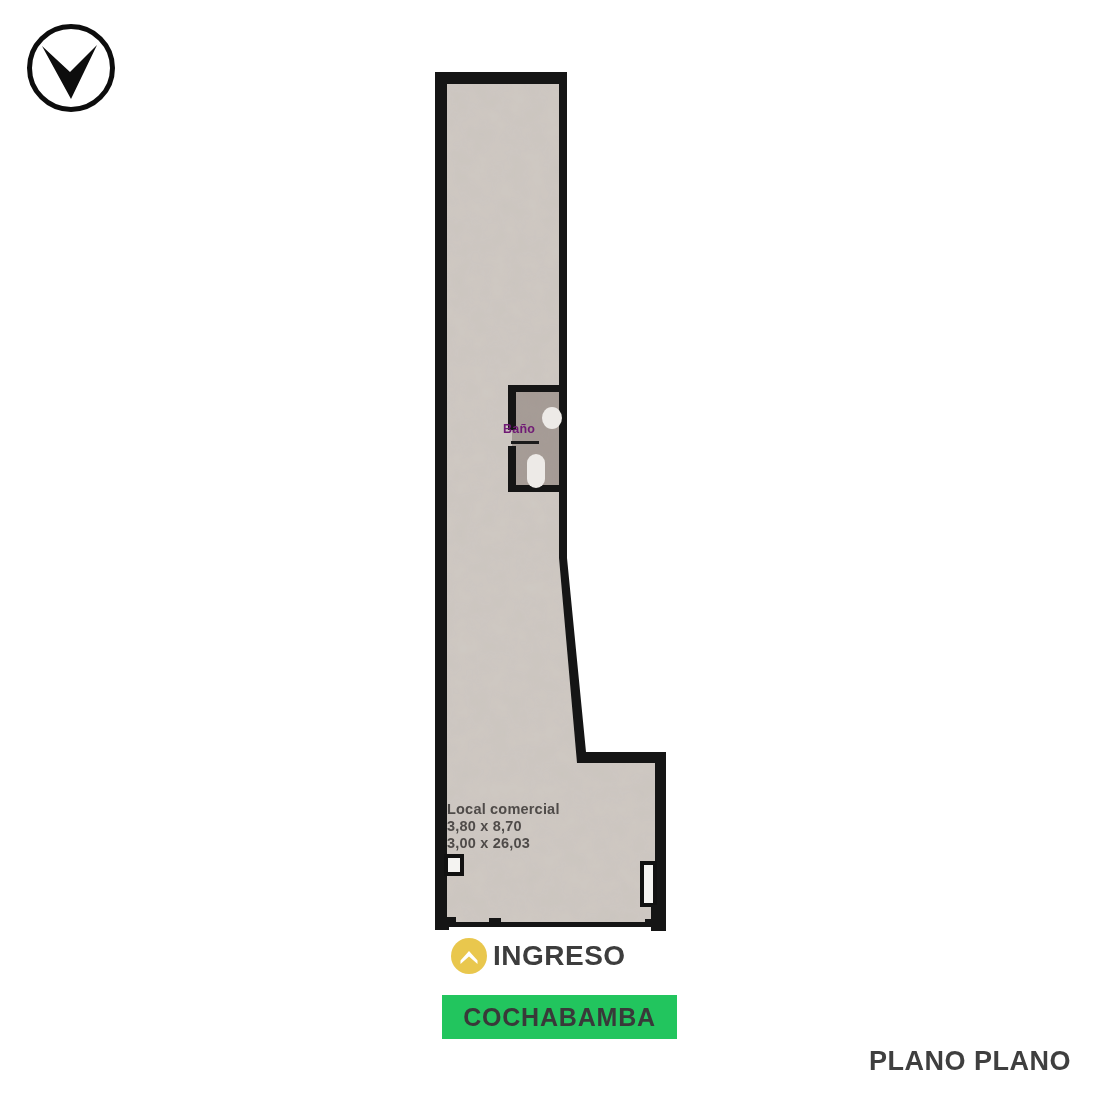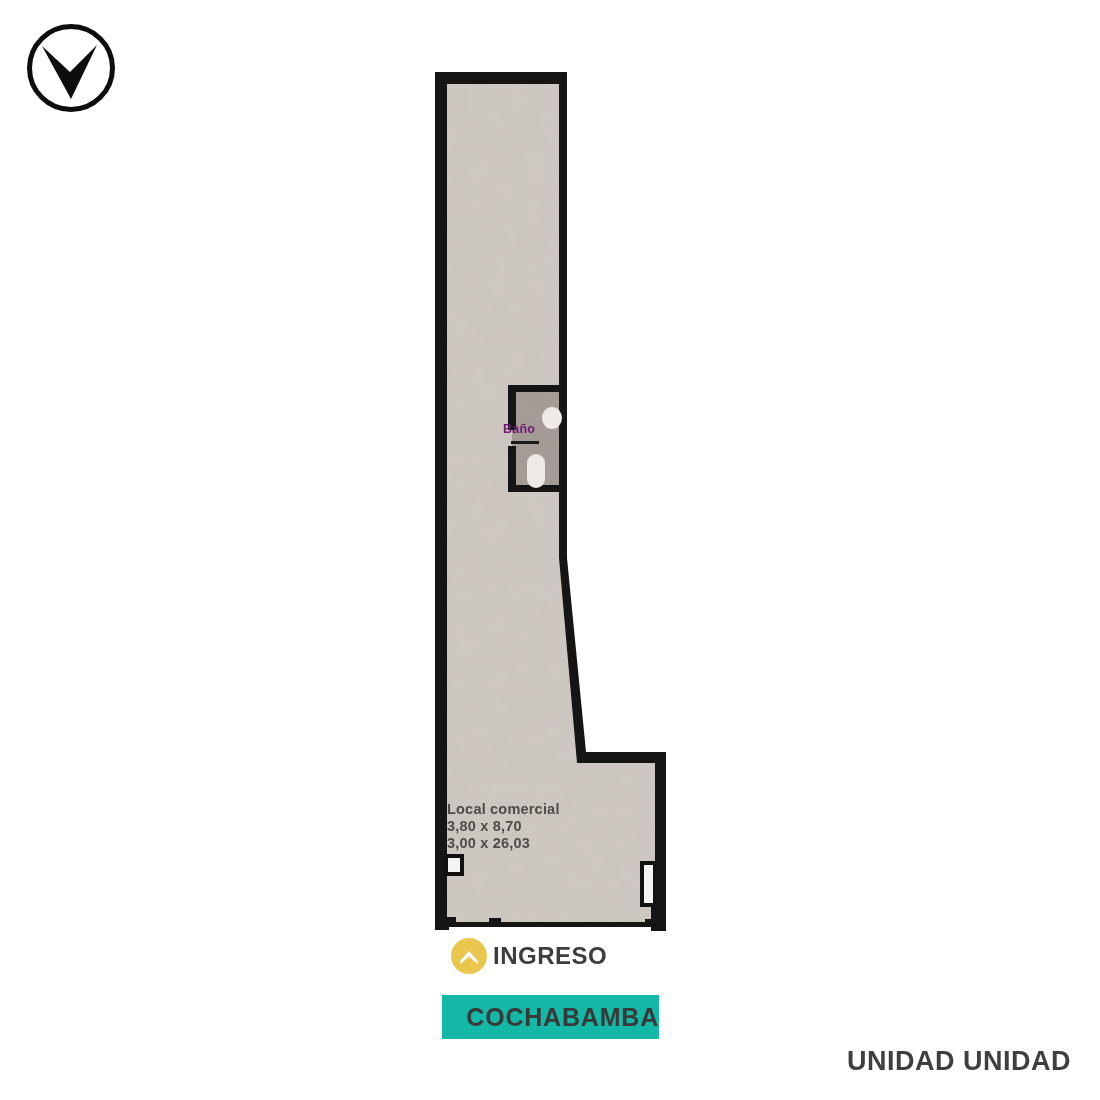--- a/index.html
+++ b/index.html
@@ -19,25 +19,25 @@
   #unit-label{
     left:447px;top:801px;width:206px;text-align:left;
     color:#4f4b49;font-weight:600;font-size:14.5px;line-height:17px;
     letter-spacing:0.2px;
   }
   #ingreso{
     left:451px;top:937px;height:38px;display:flex;align-items:center;gap:6px;
   }
   #ingreso-icon{width:36px;height:36px;flex:0 0 auto;}
   #ingreso-label{
-    font-size:24px;font-weight:700;color:#3d3d3d;letter-spacing:0.5px;
+    font-size:28px;font-weight:700;color:#3d3d3d;letter-spacing:0.5px;
   }
   #street-banner{
-    left:442px;top:995px;width:217px;height:44px;
-    background:#14b8a6;display:flex;align-items:center;justify-content:flex-end;
+    left:442px;top:995px;width:235px;height:44px;
+    background:#22c55e;display:flex;align-items:center;justify-content:center;
   }
   #street-banner-label{
     font-size:25px;font-weight:700;color:#393939;letter-spacing:0.8px;
   }
   #plano-caption{
     right:29px;top:1046px;width:300px;text-align:right;
     font-size:27px;font-weight:700;color:#3f3f3f;letter-spacing:0.5px;
   }
 </style>
 </head>
@@ -97,13 +97,13 @@
     <circle cx="18" cy="18" r="18" fill="#e9c74d"></circle>
     <path d="M 9.5 22.5 L 18 13 L 26.5 22.5 L 26.5 26 L 18 18.5 L 9.5 26 Z" fill="#ffffff"></path>
   </svg>
   <span id="ingreso-label">INGRESO</span>
 </div>
 
 <div id="street-banner" class="abs">
   <span id="street-banner-label">COCHABAMBA</span>
 </div>
 
-<div id="plano-caption" class="abs">UNIDAD UNIDAD</div>
+<div id="plano-caption" class="abs">PLANO PLANO</div>
 
 </body></html>

